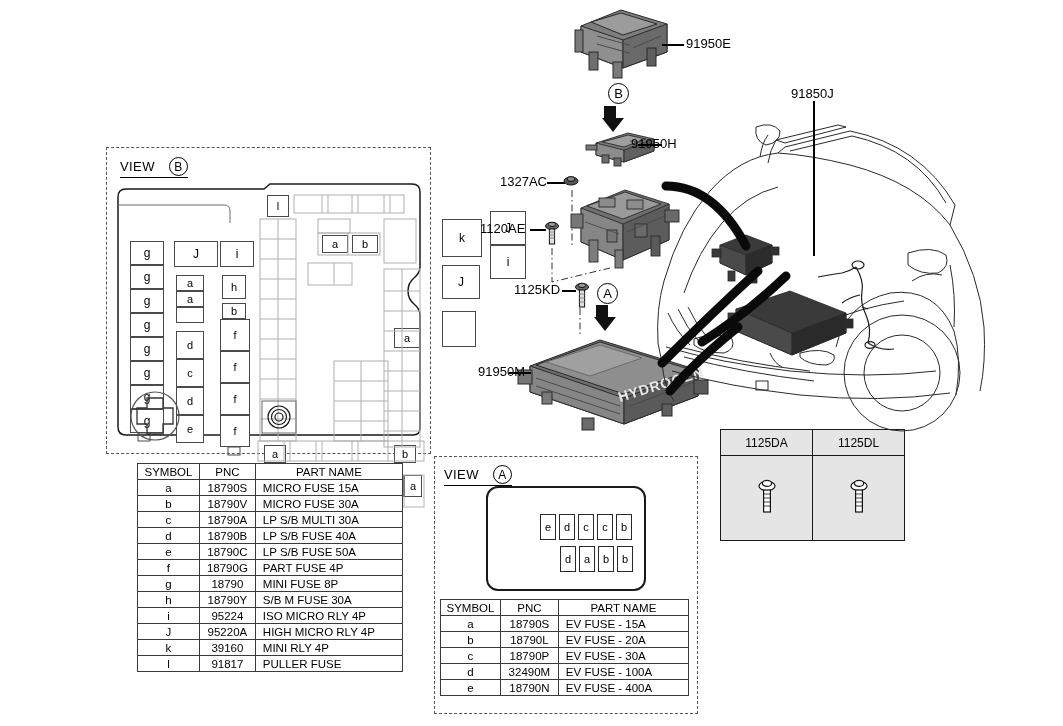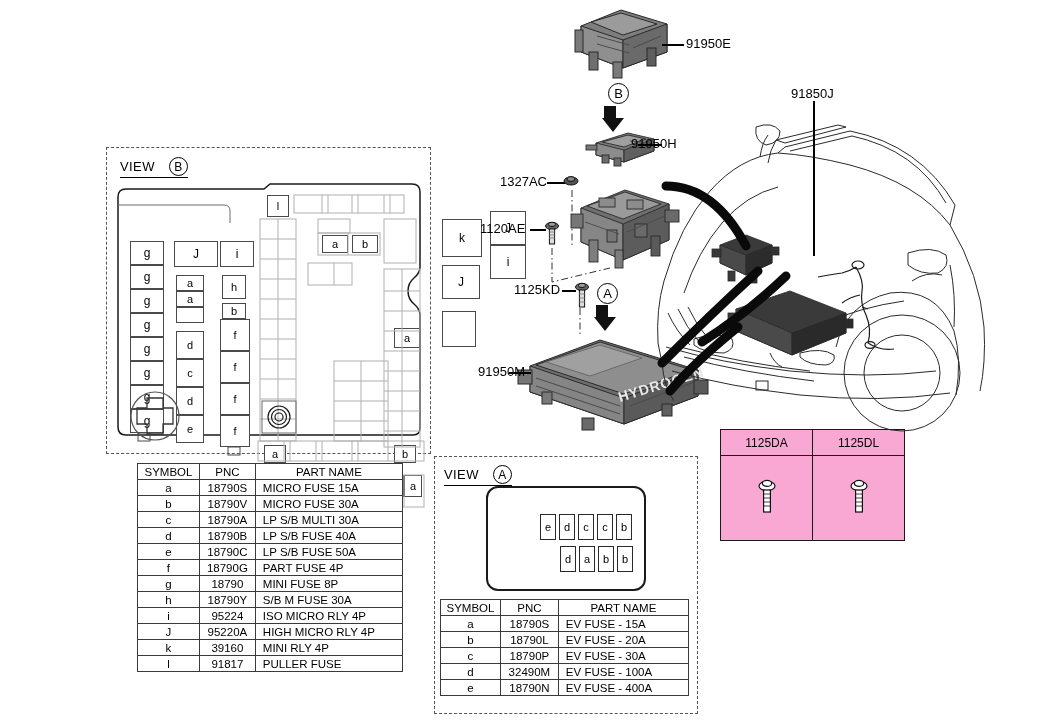--- a/index.html
+++ b/index.html
@@ -21,21 +21,21 @@
   .cellbig{font-size:12px;}
 
   
   table.parts{position:absolute;border-collapse:collapse;background:#fff;}
   table.parts td,table.parts th{border:1px solid #3a3a3a;font-size:11.5px;
       font-weight:normal;text-align:center;padding:1px 3px;height:16px;box-sizing:border-box;}
   table.parts th{font-size:11.5px;}
   table.parts td.pn{text-align:center;}
   table.parts td.nm{text-align:left;padding-left:7px;}
 
-  table.bolts{position:absolute;border-collapse:collapse;background:#f9a8d4;}
+  table.bolts{position:absolute;border-collapse:collapse;background:#e5e5e5;}
   table.bolts td{border:1px solid #1a1a1a;text-align:center;font-size:12px;padding:3px;}
 
   
   .lbl{position:absolute;font-size:13px;white-space:nowrap;}
   .leader{position:absolute;background:#000;}
   svg{display:block;overflow:visible;}
 </style>
 </head>
 <body>
 

